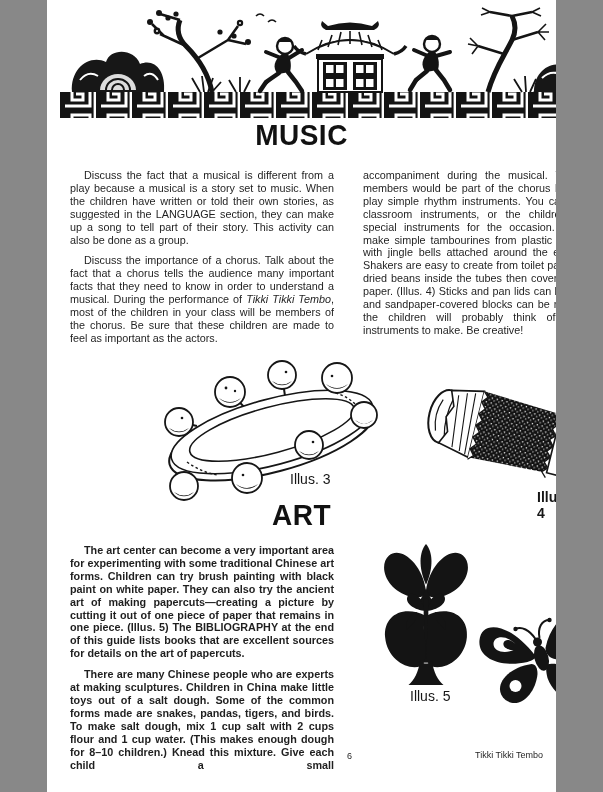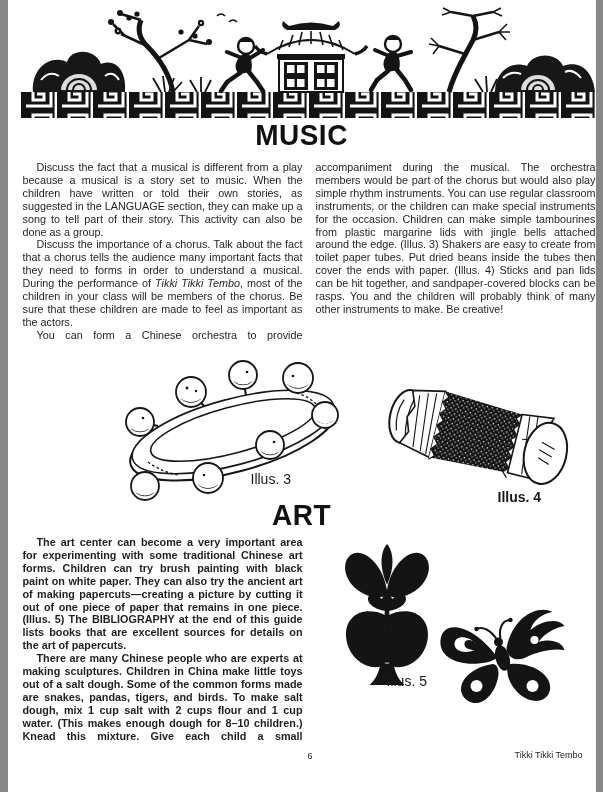--- a/index.html
+++ b/index.html
@@ -1,22 +1,22 @@
 <!DOCTYPE html>
 <html><head>
 <meta charset="utf-8">
 <style>
   html,body{margin:0;padding:0;background:#888;}
-  .page{position:relative;width:588px;height:792px;background:#ffffff;margin:0 auto;overflow:hidden;
+  .page{position:relative;width:509px;height:792px;background:#ffffff;margin:0 auto;overflow:hidden;
         font-family:"Liberation Sans",sans-serif;color:#1f1f1f;}
   .heading{position:absolute;left:0;width:100%;text-align:center;font-weight:bold;font-size:28px;
            letter-spacing:0.5px;color:#111;transform:scaleY(1.05);}
   .cols{position:absolute;left:15px;width:574px;display:flex;gap:13px;}
   .col{width:280px;font-size:10.8px;line-height:12.9px;text-align:justify;}
-  .col p{margin:0;text-indent:14px;}
+  .col p{margin:8px;text-indent:14px;}
   .col p.noindent{text-indent:0;}
   .col p.cutoff{text-align-last:justify;}
   em{font-style:italic;}
   .illus-label{position:absolute;font-size:14px;color:#161616;}
   .artwork{position:absolute;}
   .footer-text{position:absolute;font-size:9px;color:#262626;white-space:nowrap;}
   svg{display:block;}
 </style>
 </head>
 <body>
@@ -131,22 +131,21 @@
 
       <path d="M196,10 q4,-4 8,0 M208,16 q4,-4 8,0" stroke="#141414" stroke-width="1.6" fill="none"></path>
     </svg>
   </div>
 
   <div class="heading" style="top:120px;">MUSIC</div>
 
   <div class="cols" style="top:161px;">
     <div class="col">
       <p><span>Discuss the fact that a musical is different from a play because a musical is a story set to music. When the children have written or told their own stories, as suggested in the LANGUAGE section, they can make up a song to tell part of their story. This activity can also be done as a group.</span></p>
-      <p><span>Discuss the importance of a chorus. Talk about the fact that a chorus tells the audience many important facts that they need to forms in order to understand a musical. During the performance of </span><em>Tikki Tikki Tembo</em><span>, most of the children in your class will be members of the chorus. Be sure that these children are made to feel as important as the actors.</span></p>
-      <p class="cutoff"><span>You can form a Chinese orchestra to provide</span></p>
+      <p><span>Discuss the importance of a chorus. Talk about the fact that a chorus tells the audience many important facts that they need to know in order to understand a musical. During the performance of </span><em>Tikki Tikki Tembo</em><span>, most of the children in your class will be members of the chorus. Be sure that these children are made to feel as important as the actors.</span></p>
     </div>
     <div class="col">
       <p class="noindent"><span>accompaniment during the musical. The orchestra members would be part of the chorus but would also play simple rhythm instruments. You can use regular classroom instruments, or the children can make special instruments for the occasion. Children can make simple tambourines from plastic margarine lids with jingle bells attached around the edge. (Illus. 3) Shakers are easy to create from toilet paper tubes. Put dried beans inside the tubes then cover the ends with paper. (Illus. 4) Sticks and pan lids can be hit together, and sandpaper-covered blocks can be rasps. You and the children will probably think of many other instruments to make. Be creative!</span></p>
     </div>
   </div>
 
   <div class="artwork" style="left:80px;top:360px;">
     <svg width="266" height="142" viewBox="0 0 266 142">
       <g stroke="#161616" fill="none">
 
@@ -250,21 +249,21 @@
         <path d="M48,50 L54,62 L48,72 L42,62 Z"></path>
         <rect x="45.6" y="60" width="4.8" height="66"></rect>
         <path d="M48,78 C24,66 4,78 6,100 C8,122 28,134 42,130 C48,128 49,116 47,102 C45,90 46,82 48,78 Z"></path>
         <path d="M48,78 C72,66 92,78 90,100 C88,122 68,134 54,130 C48,128 47,116 49,102 C51,90 50,82 48,78 Z"></path>
         <path d="M38,74 C30,78 26,86 28,92 C34,88 38,82 40,76 Z"></path>
         <path d="M58,74 C66,78 70,86 68,92 C62,88 58,82 56,76 Z"></path>
         <path d="M42,124 C40,136 36,144 30,149 L66,149 C60,144 56,136 54,124 C50,128 46,128 42,124 Z"></path>
       </g>
     </svg>
   </div>
-  <span class="illus-label" style="left:363px;top:673px;margin-left:16px;">Illus. 5</span>
+  <span class="illus-label" style="left:363px;top:688px;">Illus. 5</span>
 
   <div class="artwork" style="left:428px;top:596px;">
     <svg width="136" height="118" viewBox="0 0 135 118">
       <g fill="#141414">
         <path d="M60,60 C34,26 6,24 4,44 C2,62 24,72 52,66 C58,64 61,62 60,60 Z"></path>
         <path d="M70,52 C76,22 100,8 116,16 C104,18 96,26 94,34 C106,24 122,22 128,30 C116,32 106,40 102,46 C114,42 126,46 128,54 C114,52 100,56 88,62 C78,66 70,60 70,52 Z"></path>
         <path d="M56,68 C30,72 16,92 30,104 C44,114 60,98 62,78 C62,72 60,68 56,68 Z"></path>
         <path d="M74,68 C98,66 120,82 112,98 C104,112 80,104 72,82 C70,74 70,68 74,68 Z"></path>
         <ellipse cx="66" cy="62" rx="7" ry="13" transform="rotate(-15 66 62)"></ellipse>
         <circle cx="62" cy="46" r="4.5"></circle>

